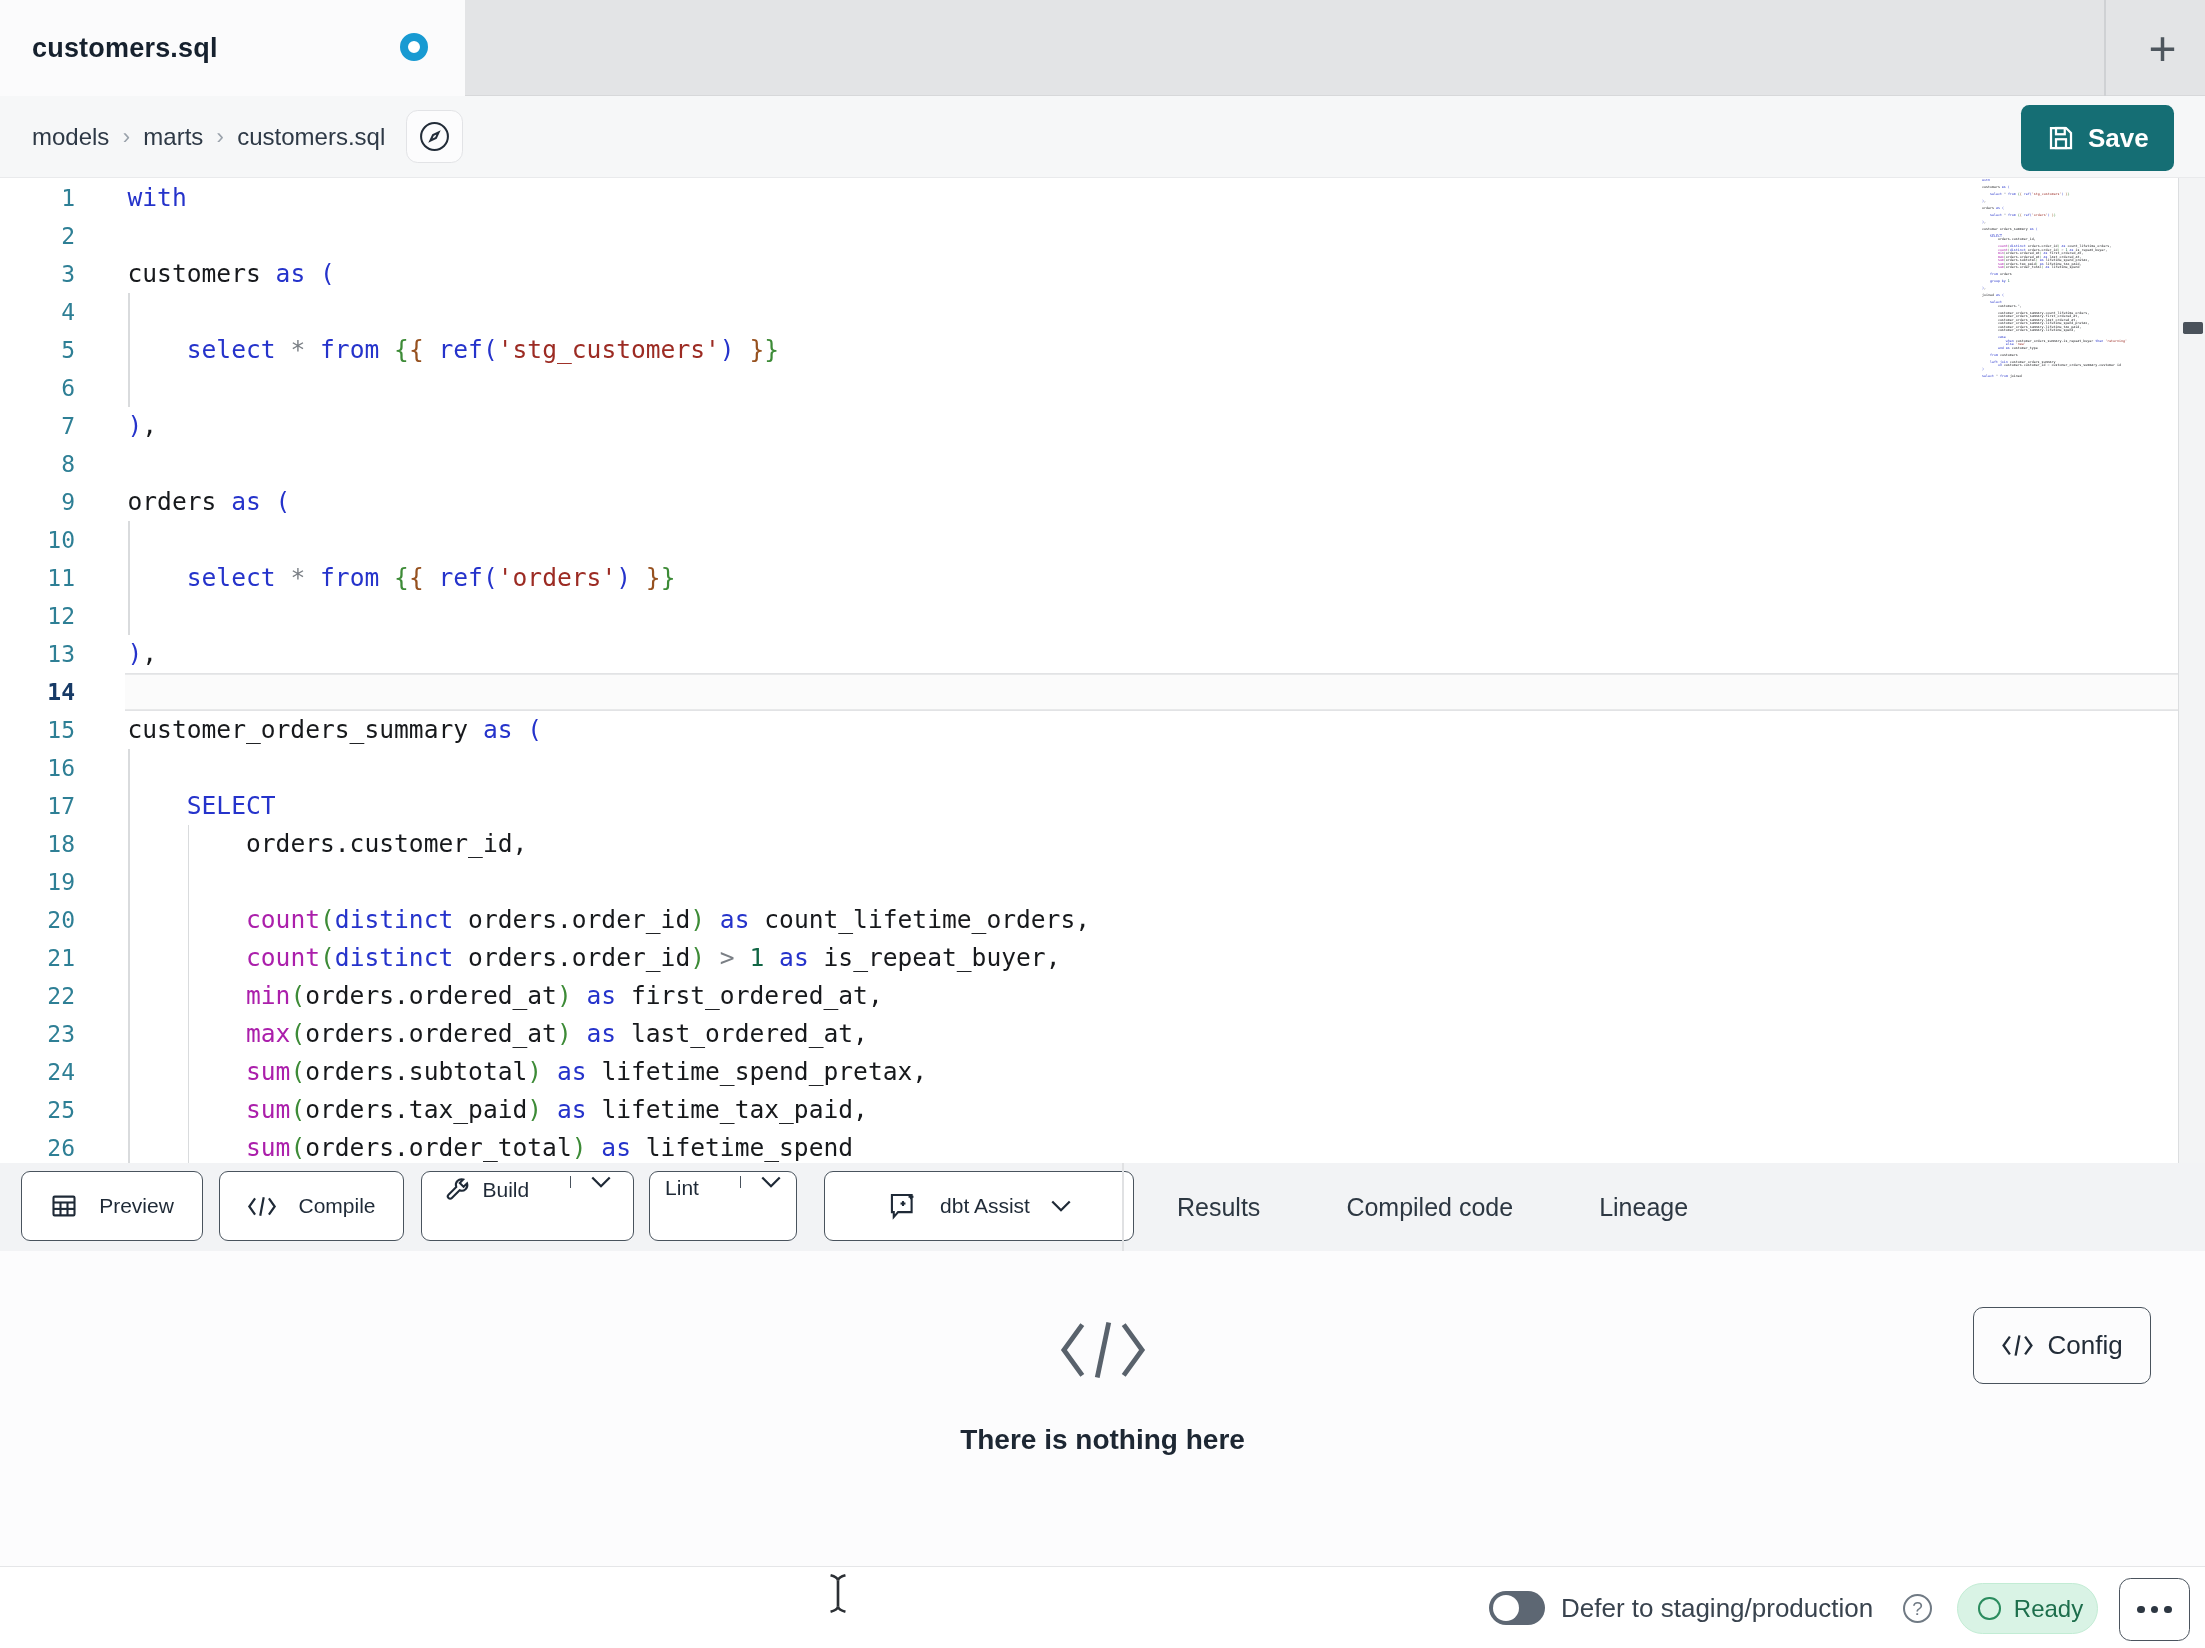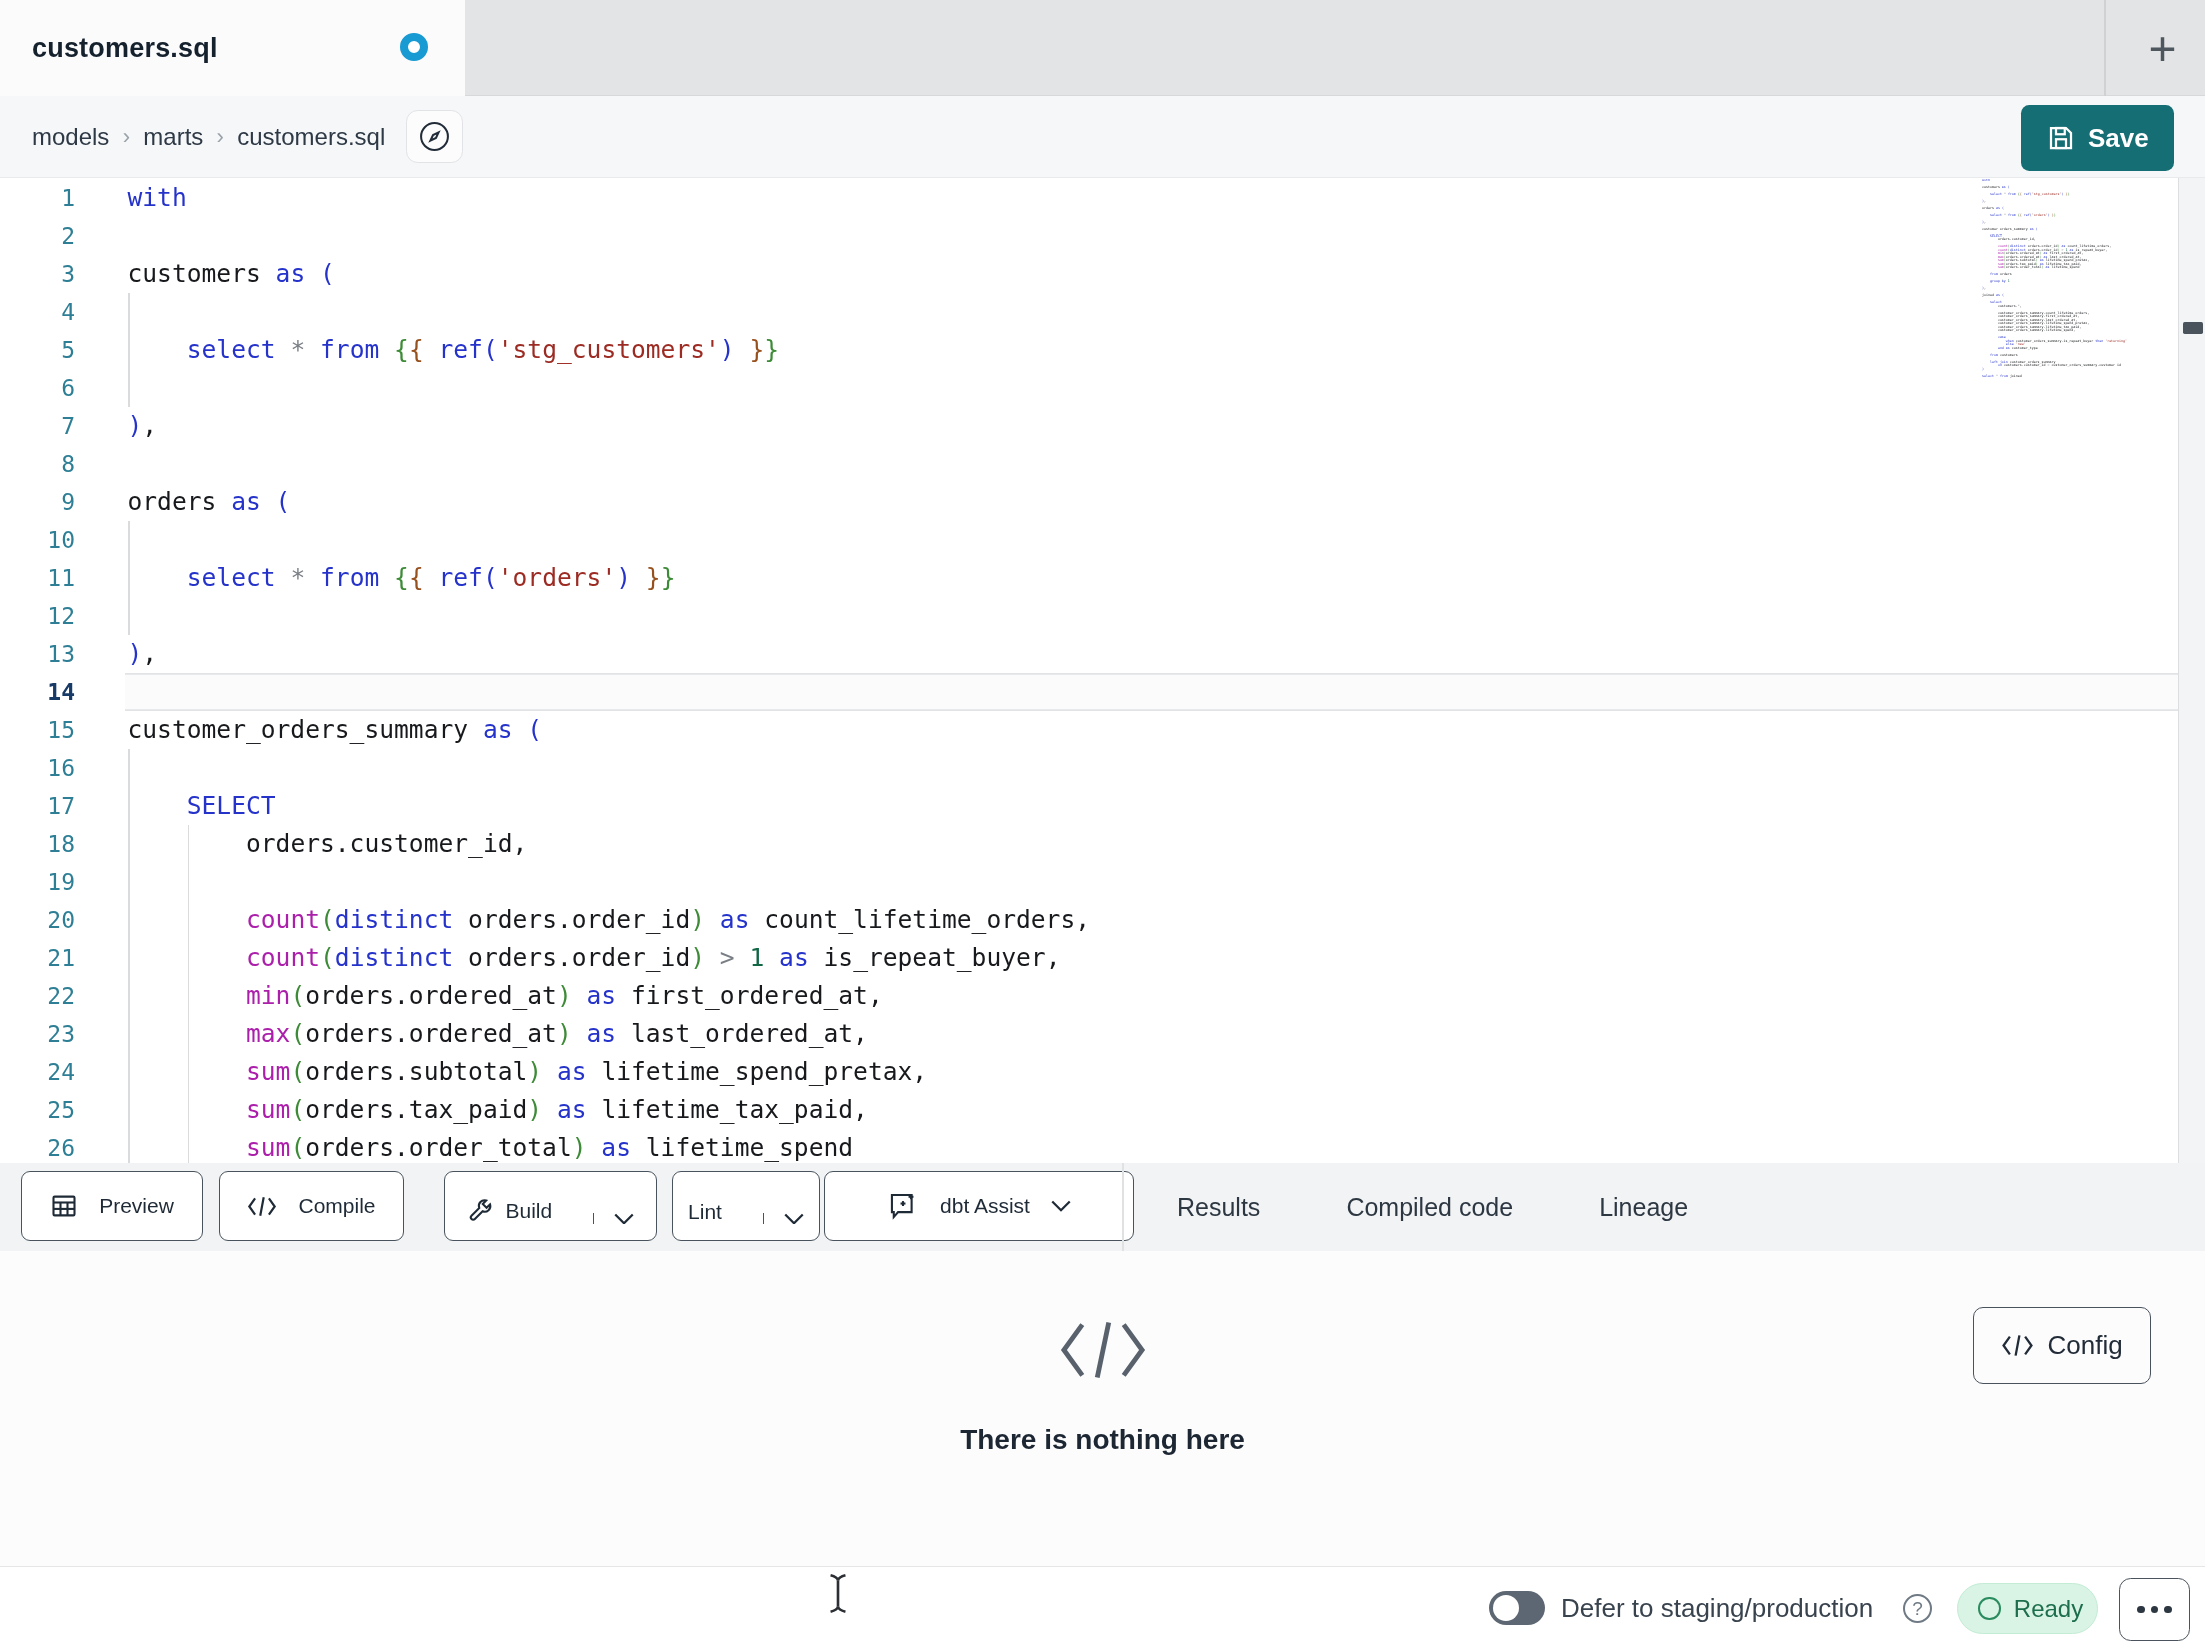--- a/index.html
+++ b/index.html
@@ -37,21 +37,21 @@
 
   
   .minimap { position:absolute; left:1982px; top:0.8px; width:195px; height:233px; overflow:hidden; font-family:"DejaVu Sans Mono", monospace; cursor:pointer; }
   .mml { height:3.5px; line-height:3.5px; font-size:3.3px; white-space:pre; }
   .scrollcol { position:absolute; left:2178px; top:0; width:27.5px; height:985px; background:#f3f4f5; border-left:1.3px solid #dcdee0; }
   .scroll-thumb { position:absolute; left:4.2px; top:144px; width:20px; height:11.7px; background:#4a525b; border-radius:1.7px; cursor:pointer; }
 
   
   .toolbar { position:absolute; left:0; top:1163px; width:2205px; height:88px; background:#f2f3f5; }
   .tb-btn { position:absolute; top:8.3px; height:70px; background:#fff; border:1.7px solid #49535d; border-radius:9px; display:flex; align-items:center; justify-content:center; gap:21px; font-size:21px; color:#1f2a37; cursor:pointer; }
-  .split { display:flex; align-items:flex-end; padding:16px;margin-left:23px; }
+  .split { display:flex; align-items:flex-start; padding:4px; }
   .split .seg { display:flex; align-items:center; justify-content:center; gap:11.7px; padding:0 20px; cursor:pointer; }
   .split .seg + .seg { border-left:1.7px solid #49535d; }
   .tb-divider { position:absolute; left:1122px; top:0; width:1.7px; height:88px; background:#e0e1e3; }
   .panel-tabs { position:absolute; left:1134px; top:0; height:88px; display:flex; }
   .ptab { height:88px; display:flex; align-items:center; justify-content:center; padding:0 43px; font-size:25px; color:#2d3742; cursor:pointer; position:relative; }
   .ptab.active { font-weight:bold; color:#1d2733; }
   .ptab.active::after { content:""; position:absolute; left:8.3px; right:8.3px; bottom:0; height:5.8px; background:#9aa2ad; }
 
   
   .panel { position:absolute; left:0; top:1251px; width:2205px; height:315px; background:#fcfcfd; }

